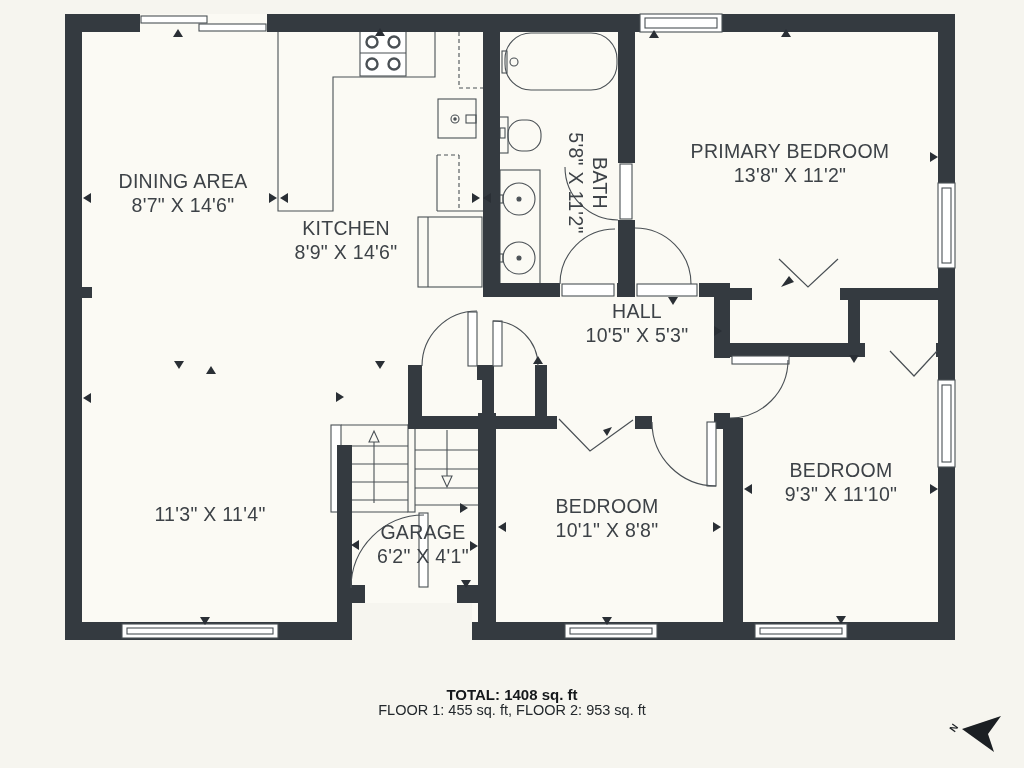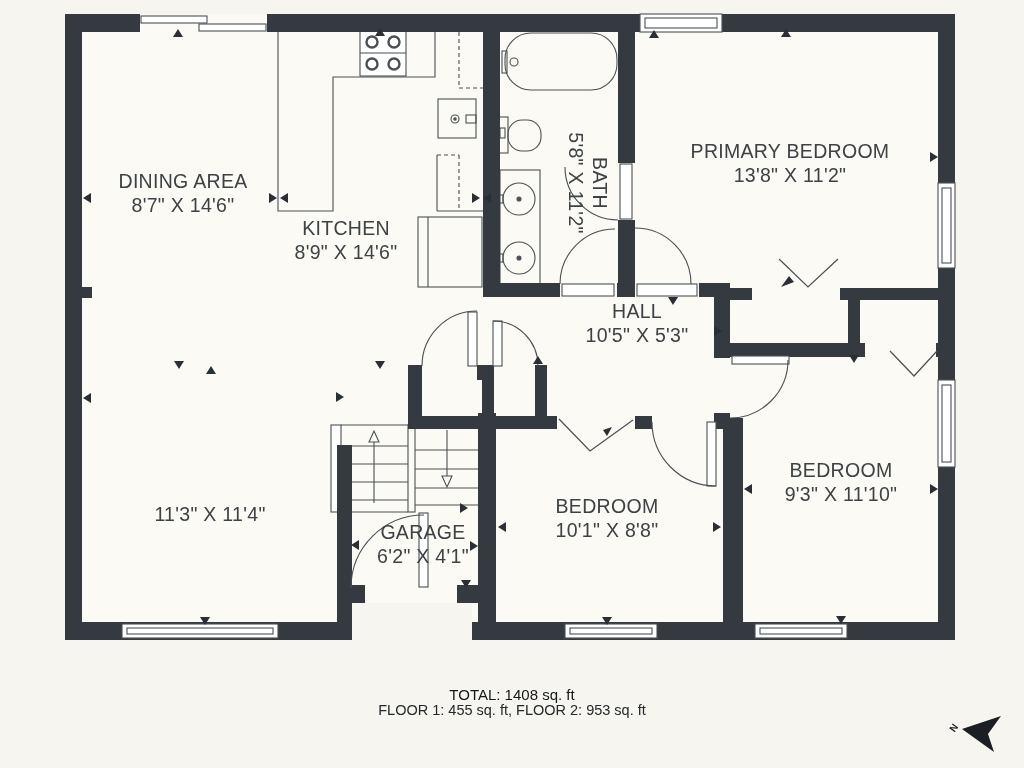--- a/index.html
+++ b/index.html
@@ -3,21 +3,21 @@
 <meta charset="utf-8">
 <style>
   html,body{margin:0;padding:0;background:#f6f5ef;}
   #stage{position:relative;width:1024px;height:768px;background:#f6f5ef;overflow:hidden;
          font-family:"Liberation Sans", sans-serif;}
   #plan-svg{position:absolute;left:0;top:0;}
   .lbl{position:absolute;transform:translate(-50%,-50%);text-align:center;white-space:nowrap;
        color:#3d4247;line-height:24px;font-size:19.5px;letter-spacing:.3px;}
   .lbl.rot{transform:translate(-50%,-50%) rotate(90deg);}
   .footer{position:absolute;left:0;top:687px;width:1024px;text-align:center;color:#23282c;}
-  .footer .f1{font-weight:400;font-size:15px;color:#15181b;line-height:16px;}
+  .footer .f1{font-weight:700;font-size:15px;color:#15181b;line-height:16px;}
   .footer .f2{font-size:14.5px;line-height:15.5px;color:#23282c;text-align:center;}
 </style>
 </head>
 <body>
 
 <div id="stage">
 
 <svg id="plan-svg" width="1024" height="768" viewBox="0 0 1024 768">
 
   <path d="M82,32 H938 V622 H472 V585 H352 V622 H82 Z" fill="#fbfaf4"></path>

